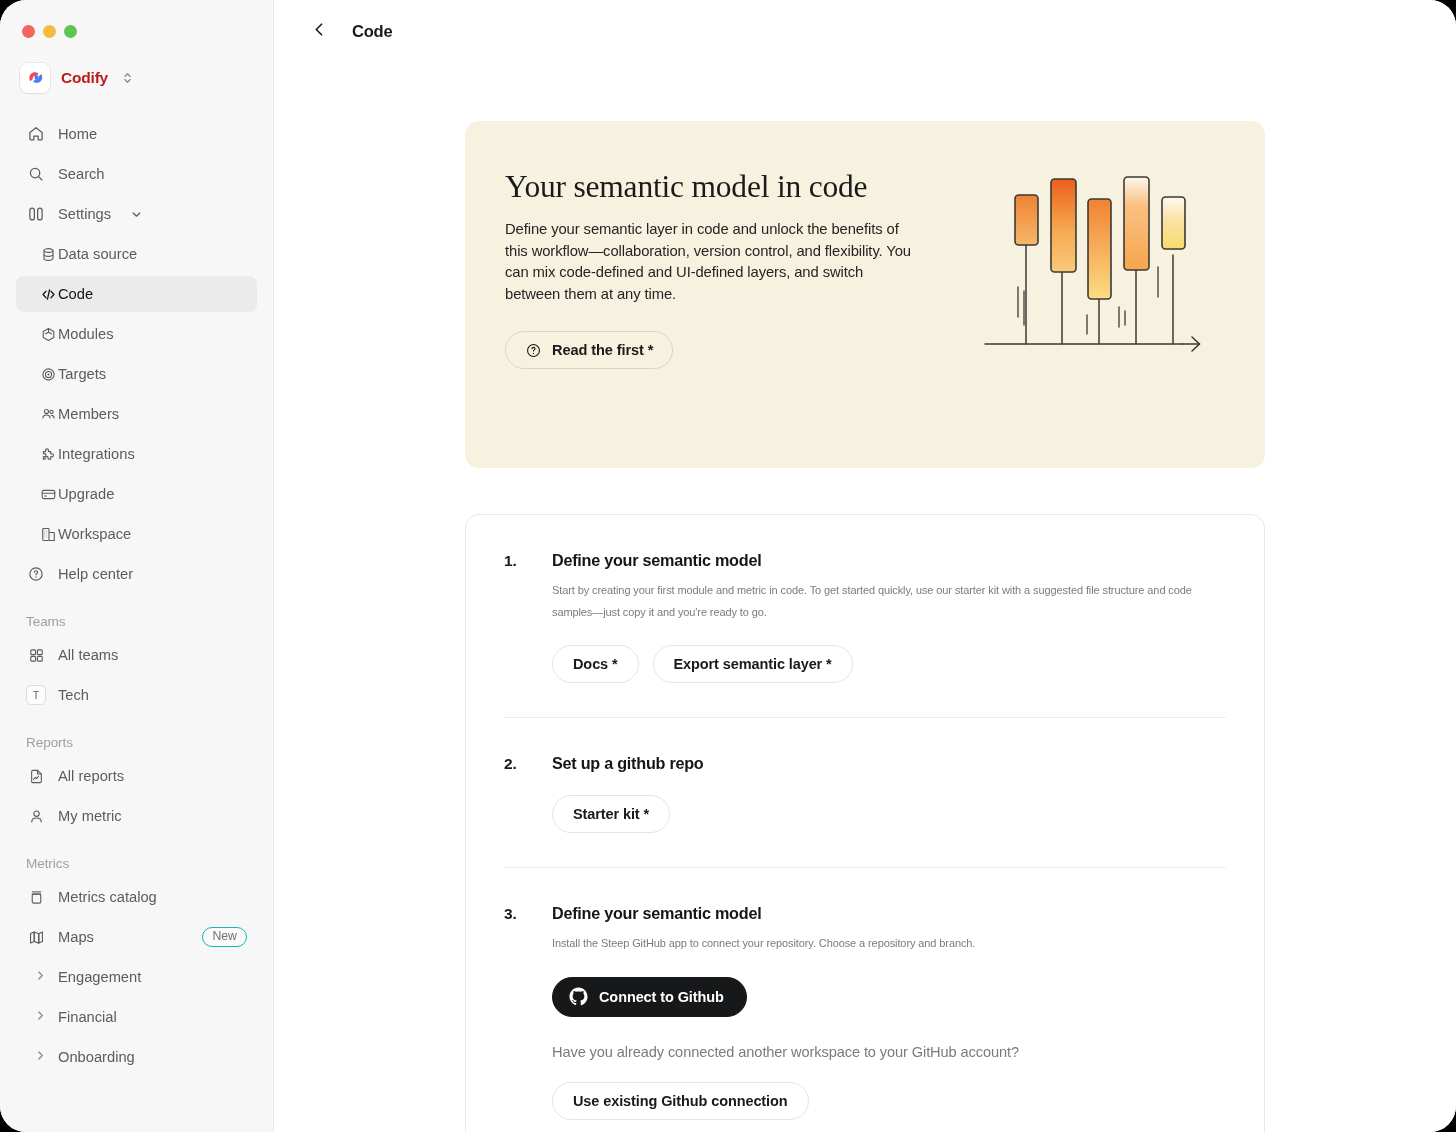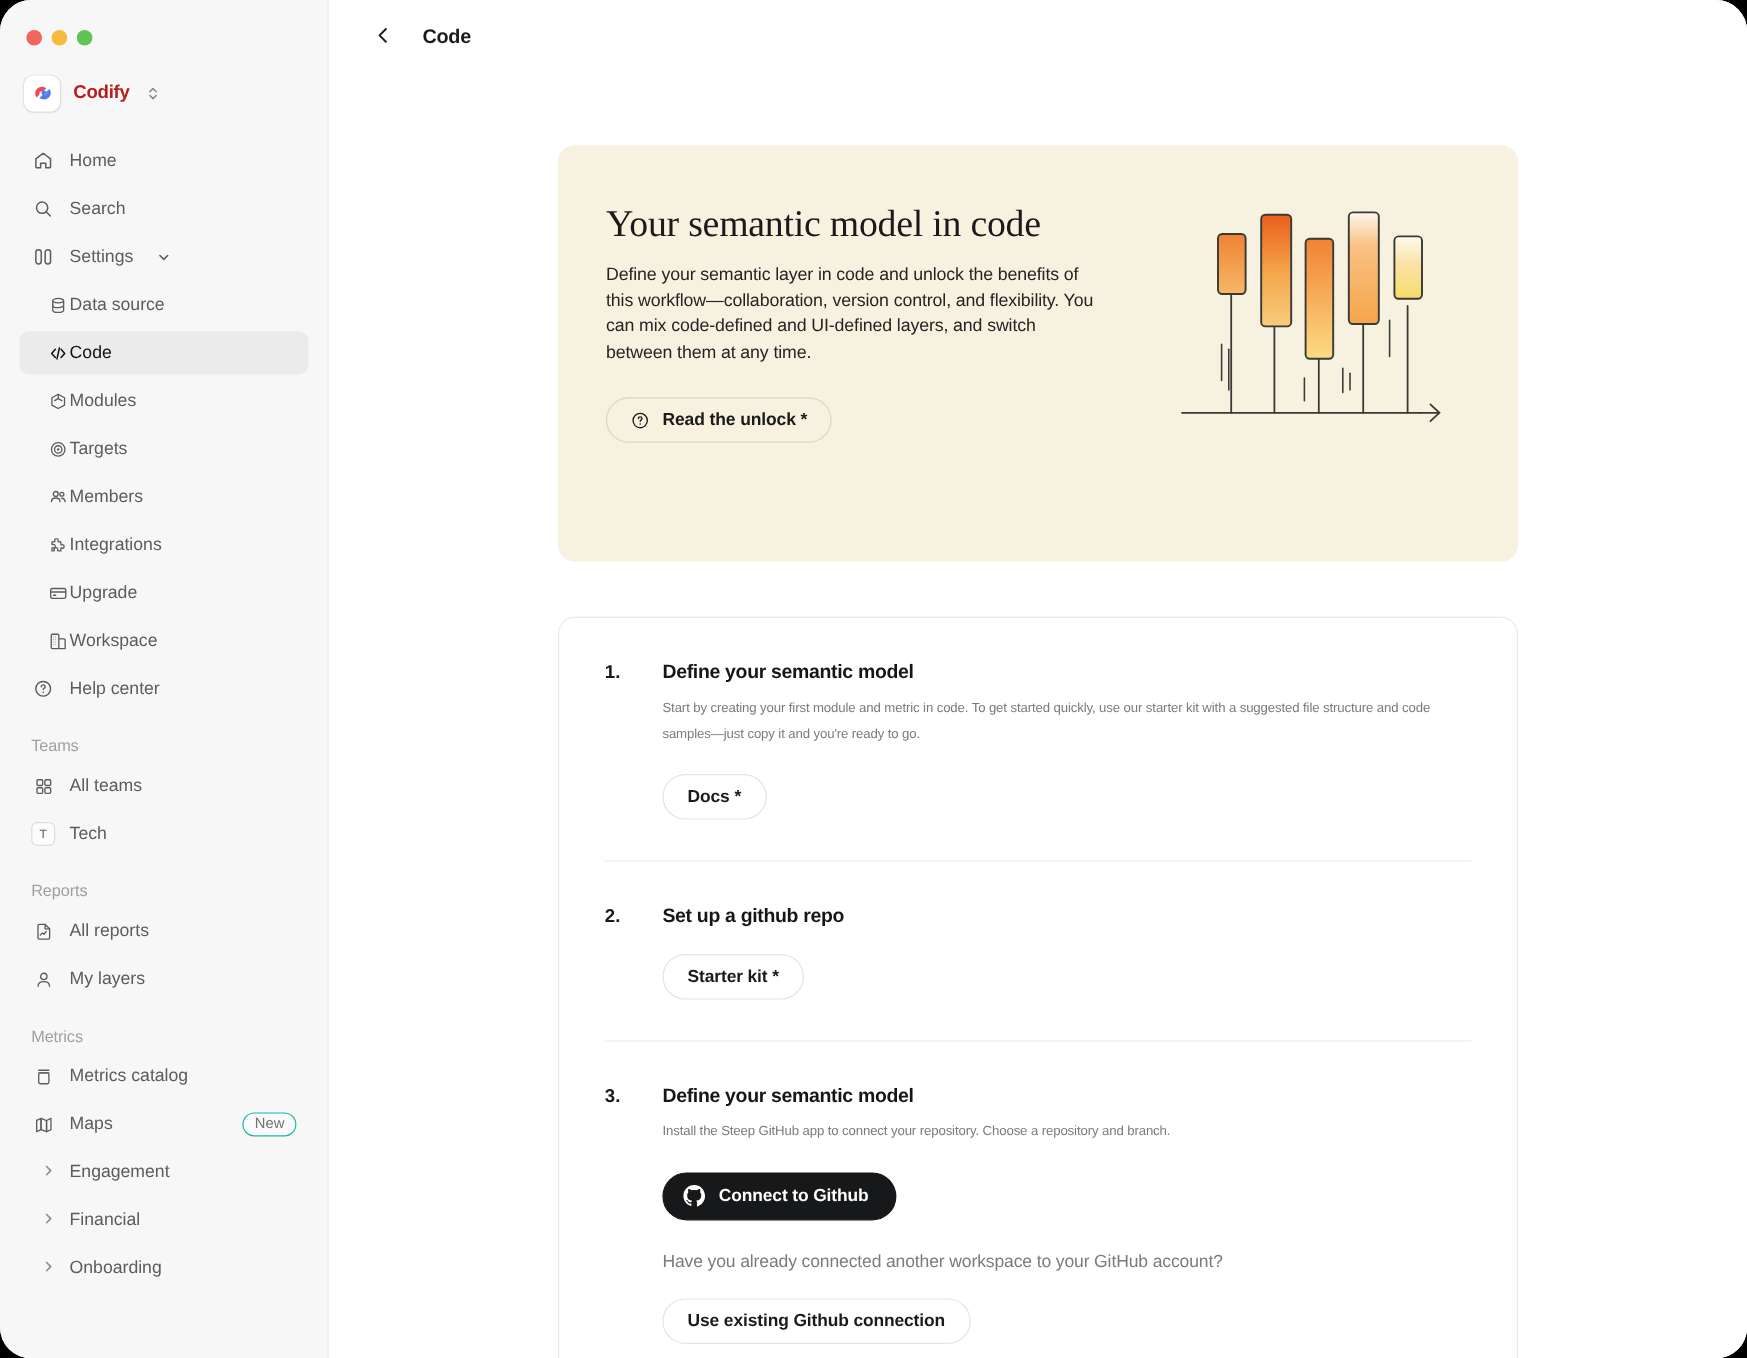--- a/index.html
+++ b/index.html
@@ -478,21 +478,21 @@
       </span>
       <span class="lbl">All reports</span>
     </div>
     <div class="nav-item">
       <span class="ico">
         <svg width="17" height="17" viewBox="0 0 20 20" fill="none" stroke="#5C5C5C" stroke-width="1.3" stroke-linecap="round">
           <circle cx="10" cy="6.7" r="3.1"></circle>
           <path d="M4.4 16.4c0-3 2.5-4.6 5.6-4.6s5.6 1.6 5.6 4.6"></path>
         </svg>
       </span>
-      <span class="lbl">My layers</span>
+      <span class="lbl">My metric</span>
     </div>
 
     <div class="section-label">Metrics</div>
     <div class="nav-item">
       <span class="ico">
         <svg width="17" height="17" viewBox="0 0 20 20" fill="none" stroke="#5C5C5C" stroke-width="1.3" stroke-linejoin="round">
           <path d="M4.6 3.4h10.8"></path>
           <rect x="5" y="6" width="10" height="10.6" rx="1.6"></rect>
           <path d="M4.6 6h10.8"></path>
         </svg>
@@ -559,21 +559,21 @@
             <h1 class="hero-title">Your semantic model in code</h1>
             <p class="hero-body">Define your semantic layer in code and unlock the benefits of this workflow—collaboration, version control, and flexibility. You can mix code-defined and UI-defined layers, and switch between them at any time.</p>
             <button class="hero-btn">
               <span style="display:flex">
                 <svg width="17" height="17" viewBox="0 0 20 20" fill="none" stroke="#1A1A1A" stroke-width="1.3" stroke-linecap="round">
                   <circle cx="10" cy="10" r="7"></circle>
                   <path d="M8.2 8c0-1 .8-1.7 1.8-1.7s1.8.7 1.8 1.7c0 1.3-1.8 1.3-1.8 2.6"></path>
                   <circle cx="10" cy="13.4" r=".75" fill="#1A1A1A" stroke="none"></circle>
                 </svg>
               </span>
-              <span>Read the unlock *</span>
+              <span>Read the first *</span>
             </button>
           </div>
 
           <div class="hero-art">
             <svg width="232" height="210" viewBox="0 0 232 210" fill="none">
               <defs>
                 <linearGradient id="g1" x1="0" y1="0" x2="0" y2="1">
                   <stop offset="0%" stop-color="#EE8334"></stop>
                     <stop offset="100%" stop-color="#F7B768"></stop>
                 </linearGradient>
@@ -632,20 +632,21 @@
 
         <section class="steps-card">
 
           <div class="step">
             <div class="step-num">1.</div>
             <div class="step-body">
               <div class="step-title">Define your semantic model</div>
               <div class="step-desc">Start by creating your first module and metric in code. To get started quickly, use our starter kit with a suggested file structure and code samples—just copy it and you're ready to go.</div>
               <div class="btn-row">
                 <button class="pill">Docs *</button>
+                <button class="pill">Export semantic layer *</button>
               </div>
             </div>
           </div>
 
           <div class="step">
             <div class="step-num">2.</div>
             <div class="step-body">
               <div class="step-title">Set up a github repo</div>
               <div class="btn-row">
                 <button class="pill">Starter kit *</button>

